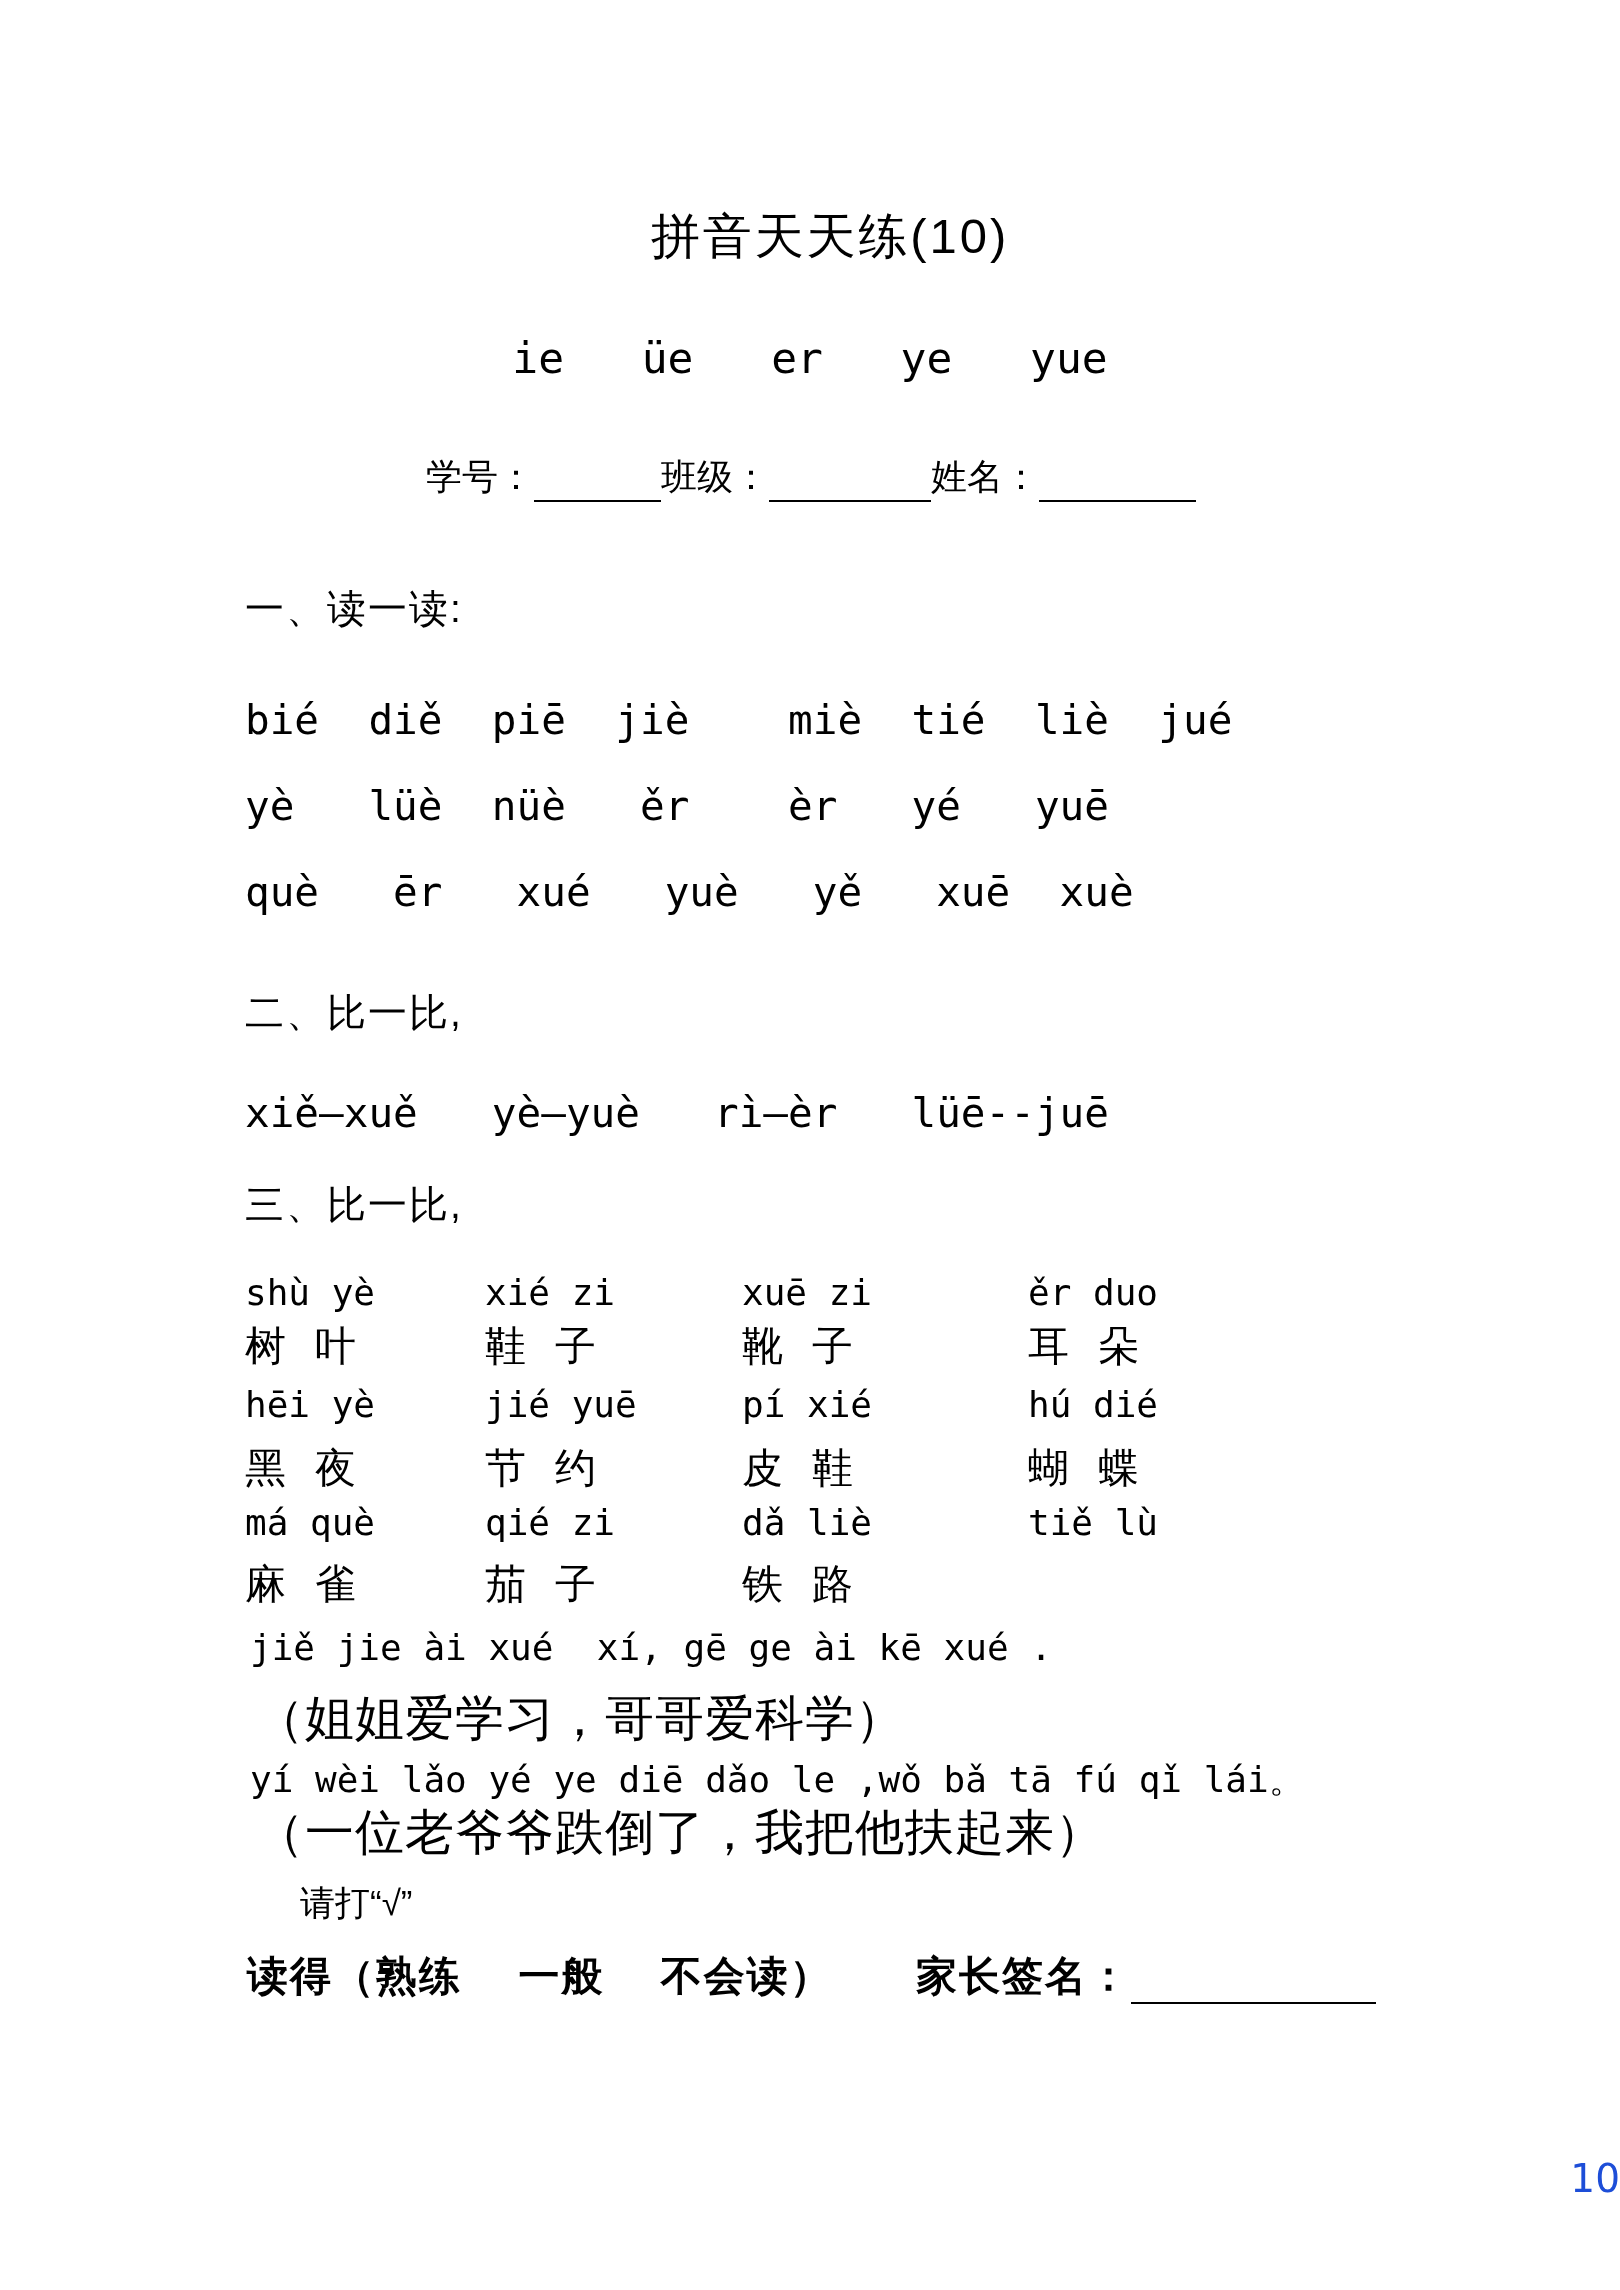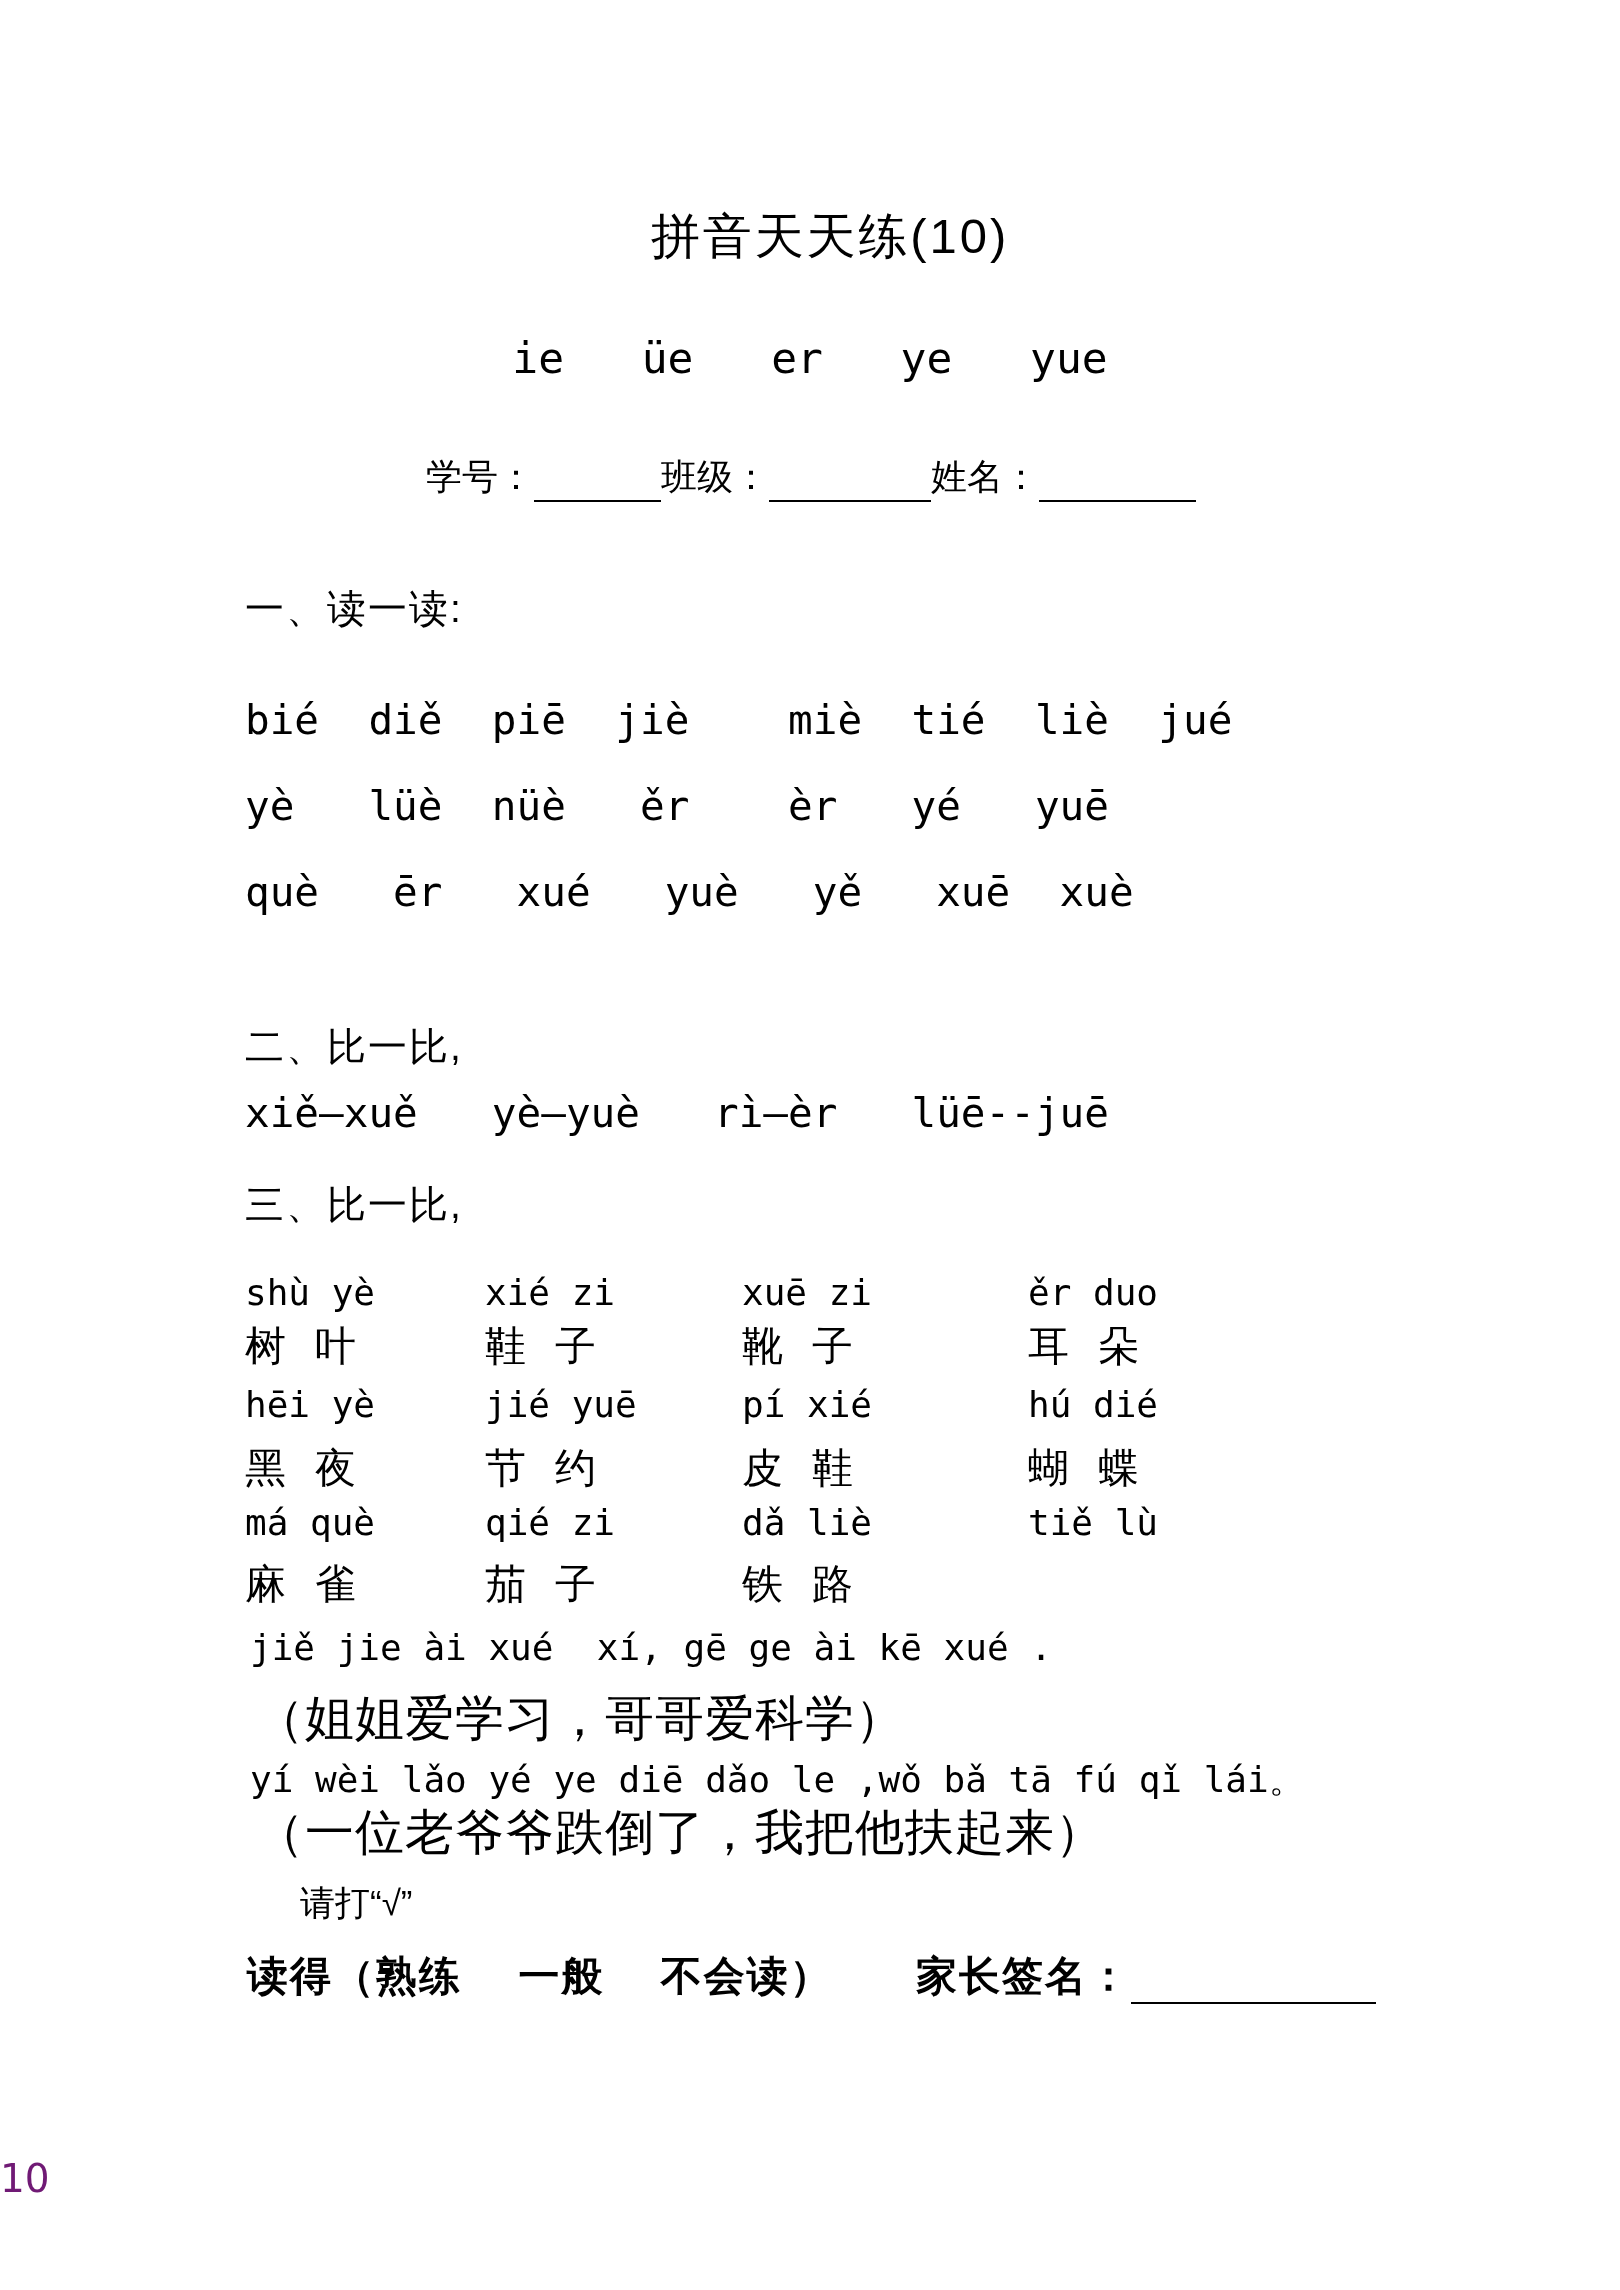--- a/index.html
+++ b/index.html
@@ -37,21 +37,21 @@
   .blank {
     display:inline-block;
     border-bottom:2.9px solid #000;
     height:41px;
   }
   .blank.w1 { width:127px; }
   .blank.w2 { width:162px; }
   .blank.w3 { width:157px; }
   .heading { left:245px; font-size:39px; letter-spacing:2px; }
   .h1 { top:582px; }
-  .h2 { top:1020px; }
+  .h2 { top:986px; }
   .h3 { top:1178px; }
   .prow { left:245px; font-size:41px; }
   .pr1 { top:696px; }
   .pr2 { top:782px; }
   .pr3 { top:868px; }
   .cmp { left:245px; top:1078px; font-size:41px;margin-top:11px; }
 
   .word-table {
     left:245px; top:1272px; width:1137px;
     display:grid;
@@ -72,22 +72,22 @@
   .tick { left:300px; top:1880px; font-size:35px; }
   .rating { left:247px; top:1949px; font-size:41px; font-weight:700; letter-spacing:2px; }
   .signature {
     left:916px; top:1949px;
     display:flex; align-items:flex-end;
     font-size:41px; font-weight:700; letter-spacing:2px;
   }
   .blank.sig { width:245px; height:47px; }
   .page-num {
     left:0; right:0; top:2156px;
-    text-align:left;
-    font-size:39px; color:#701a75;
+    text-align:right;
+    font-size:39px; color:#1d4ed8;
     font-family:"DejaVu Sans", sans-serif;
   }
 </style>
 </head>
 <body>
 
 <div class="page">
 
   <div class="abs title hz">拼音天天练(10)</div>
 

